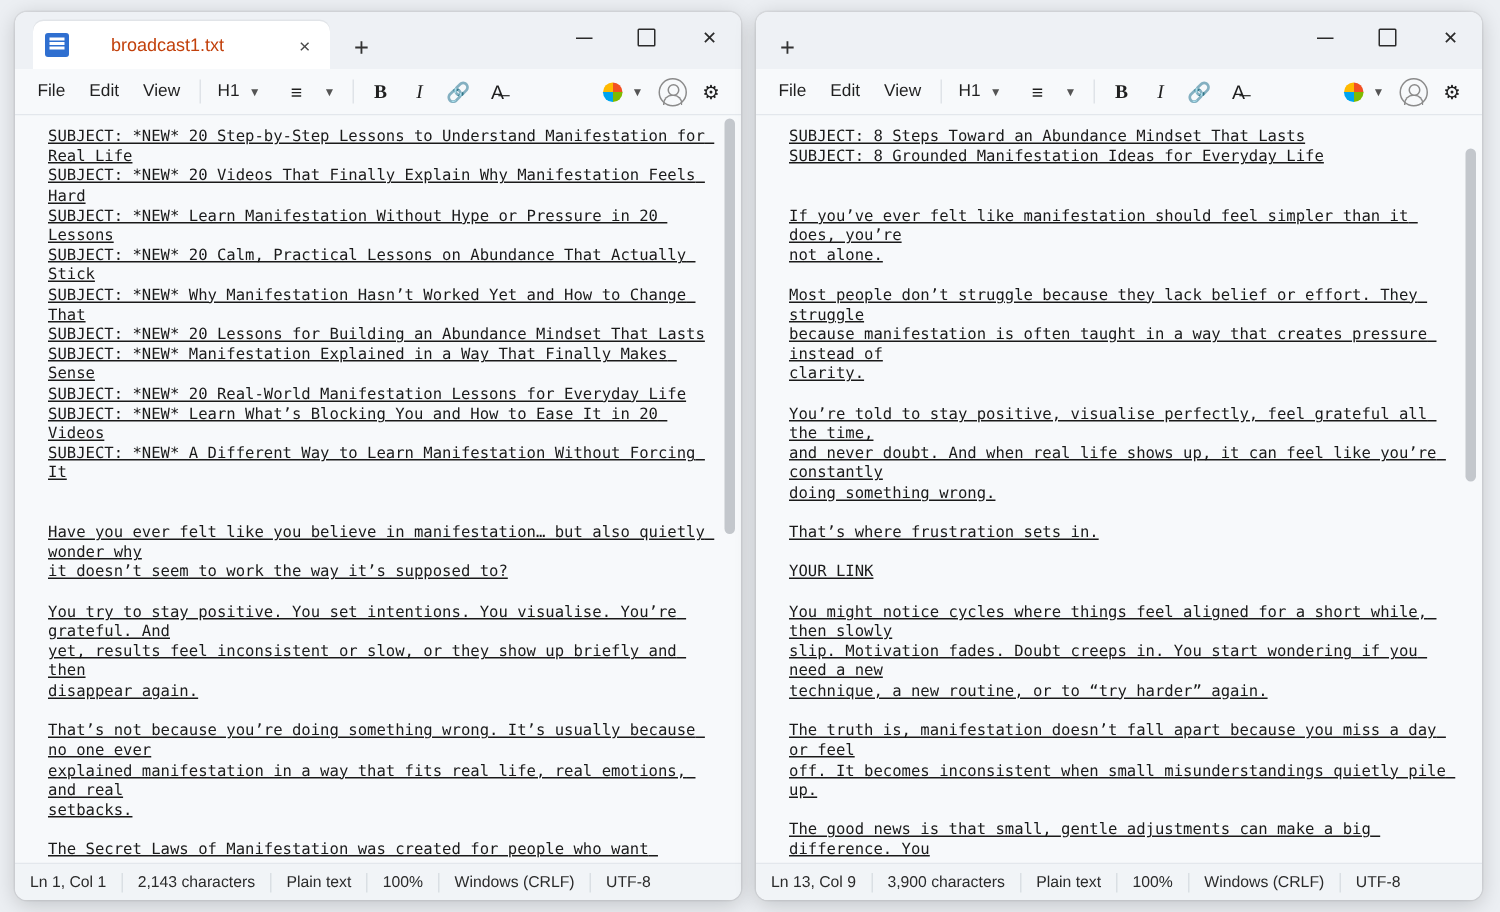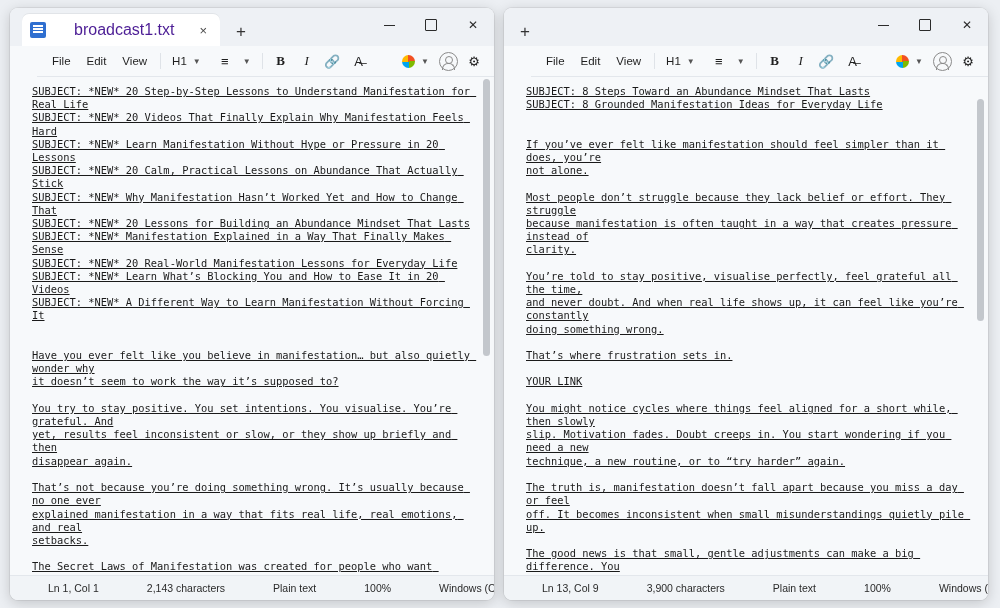--- a/index.html
+++ b/index.html
@@ -54,22 +54,22 @@
   }
   .tab-doc-icon::before {
     content: "";
     position: absolute;
     left: 3px; top: 3px;
     width: 10px; height: 2px;
     background: #fff;
     box-shadow: 0 3px 0 #fff, 0 6px 0 #fff;
   }
   .tab-title {
-    font-size: 16px;
-    color: #4c1d95;
+    font-size: 12px;
+    color: #c2410c;
     white-space: nowrap;
     overflow: hidden;
     text-overflow: ellipsis;
     flex: 1 1 auto;
     padding-left: 20px;
   }
   .tab-close {
     font-size: 13px;
     color: #4a4a4a;
     line-height: 1;
@@ -112,21 +112,20 @@
     height: 30px;
     display: flex;
     align-items: center;
     gap: 2px;
     padding: 0 8px;
     background: #f7f9fb;
     border-bottom: 1px solid #e3e7ec;
     flex: 0 0 auto;
     font-size: 11.5px;
     color: #1f1f1f;
-    margin-left: 27px;
   }
   .tb-item {
     padding: 3px 7px;
     border-radius: 4px;
     white-space: nowrap;
   }
   .tb-sep { width: 1px; height: 16px; background: #dfe3e8; margin: 0 4px; }
   .tb-icon {
     width: 24px; height: 22px;
     display: flex; align-items: center; justify-content: center;
@@ -202,21 +201,20 @@
     border-top: 1px solid #e3e7ec;
     font-size: 10.5px;
     color: #2a2a2a;
   }
   .sb {
     padding: 0 10px;
     height: 100%;
     display: flex;
     align-items: center;
     white-space: nowrap;
-    margin-left: 28px;
   }
   .sb-div { width: 1px; height: 13px; background: #dadfe4; }
   .sb.grow { flex: 1 1 auto; }
 </style>
 </head>
 <body>
 
 <div class="window" id="win-left">
 
   <div class="titlebar">

